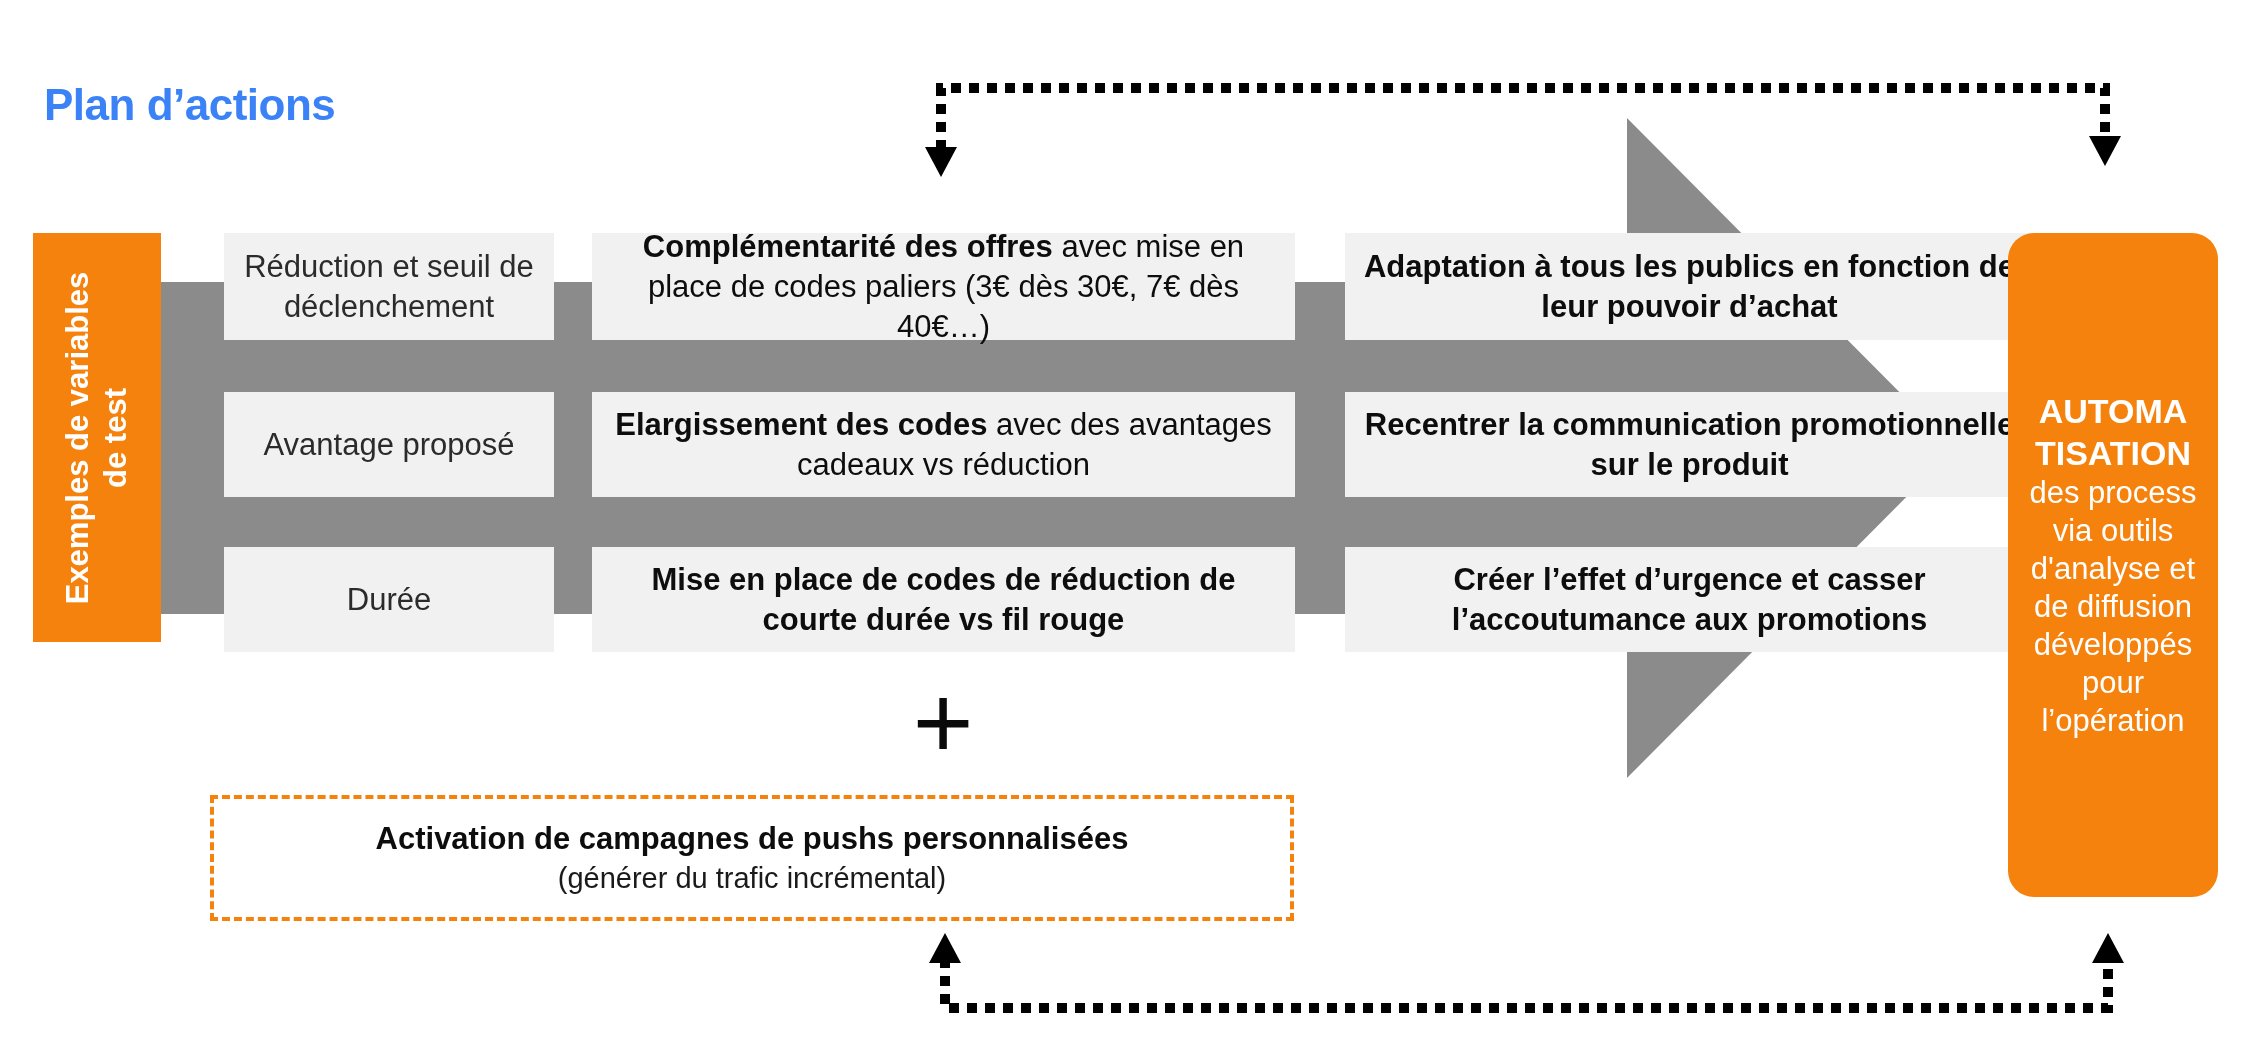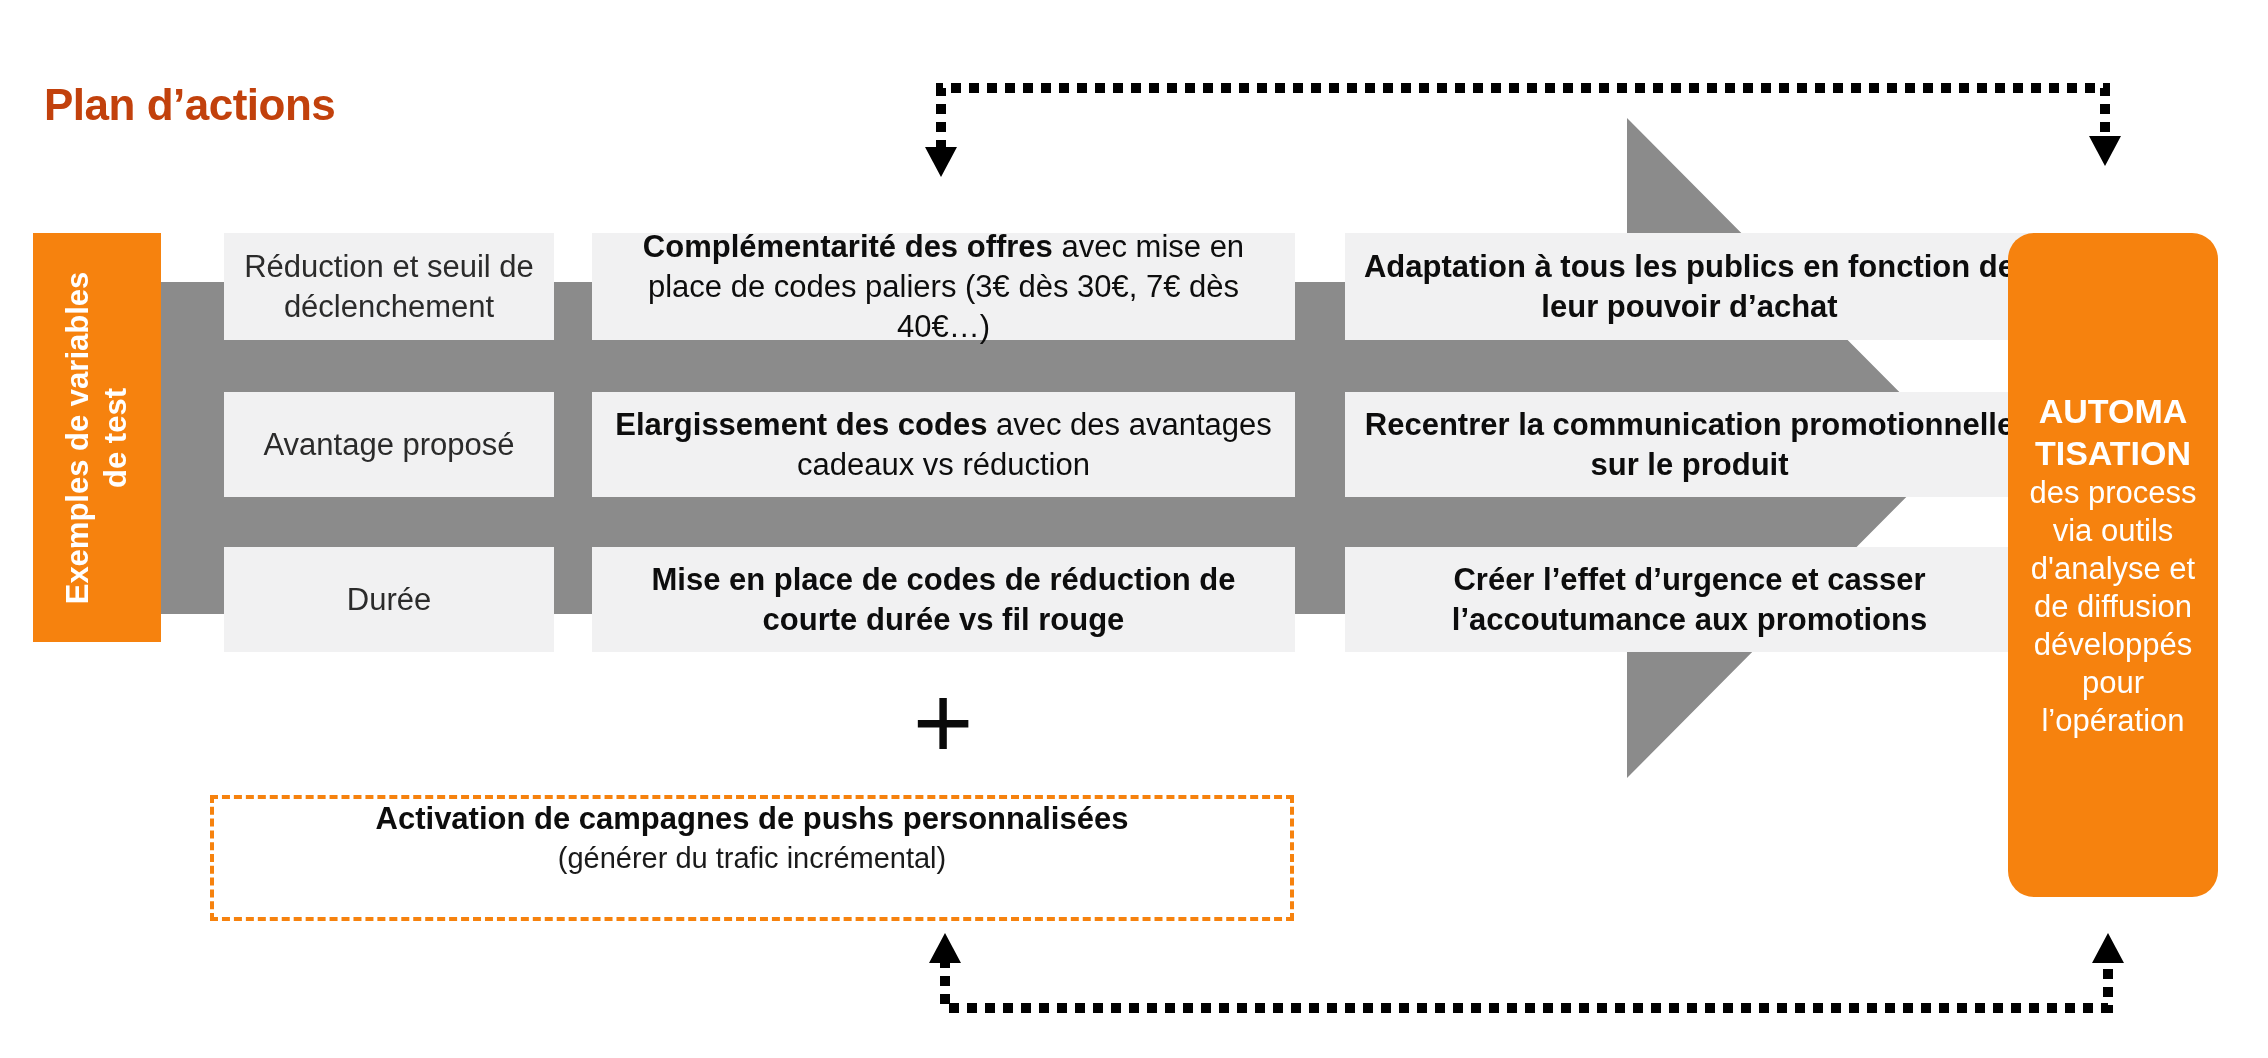--- a/index.html
+++ b/index.html
@@ -12,21 +12,21 @@
   .slide{
     position:relative;
     width:2268px;height:1058px;
     background:#ffffff;
     font-family:"Liberation Sans", sans-serif;
     color:var(--ink);
     overflow:hidden;
   }
   .title{
     position:absolute;left:44px;top:80px;
-    font-size:44px;font-weight:700;color:#c2410c;
+    font-size:44px;font-weight:700;color:#3b82f6;
     margin:0;letter-spacing:-0.5px;
   }
   svg.graphics{position:absolute;left:0;top:0;z-index:0;}
 
   .rail{
     position:absolute;left:33px;top:233px;width:128px;height:409px;
     background:var(--orange);z-index:2;
   }
   .rail .rail-text{
     position:absolute;left:50%;top:50%;
@@ -51,21 +51,21 @@
   .cell b{font-weight:700;}
   .plus{
     position:absolute;left:943px;top:672px;z-index:2;
     transform:translateX(-50%);
     font-size:104px;font-weight:400;line-height:100px;color:#0a0a0a;
   }
   .dashed-box{
     position:absolute;top:795px;height:126px;z-index:2;
     border:4px dashed var(--orange);
     box-sizing:border-box;background:#ffffff;
-    display:flex;flex-direction:column;align-items:center;justify-content:flex-start;
+    display:flex;flex-direction:column;align-items:center;justify-content:center;
     text-align:center;
   }
   .dashed-box .l1{font-size:31px;font-weight:700;line-height:40px;}
   .dashed-box .l2{font-size:29px;font-weight:400;line-height:38px;color:#1a1a1a;}
   #push-box{left:210px;width:1084px;}
   #target-box{left:1347px;width:570px;}
   .automation{
     position:absolute;left:2008px;top:233px;width:210px;height:664px;
     background:var(--orange);border-radius:26px;z-index:2;
     display:flex;flex-direction:column;align-items:center;justify-content:center;

